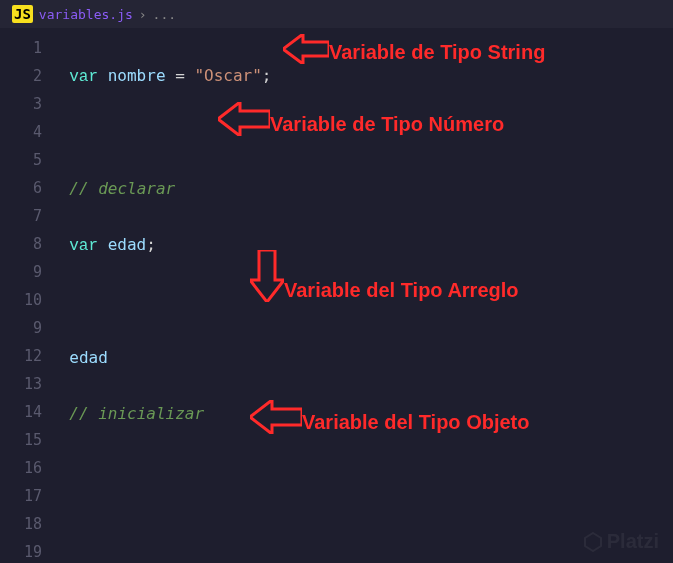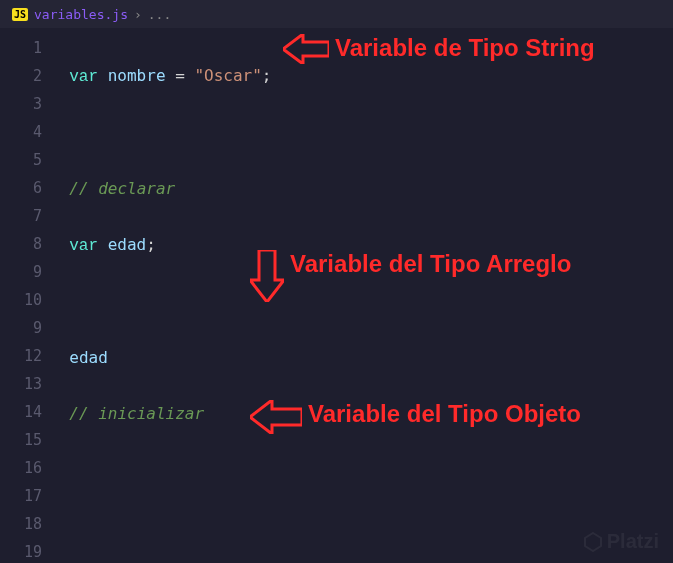--- a/index.html
+++ b/index.html
@@ -18,21 +18,21 @@
     display: flex;
     align-items: center;
     padding: 0 12px;
     font-size: 13px;
     gap: 6px;
   }
   .js-badge {
     background: #f7df1e;
     color: #000;
     font-weight: bold;
-    font-size: 10px;
+    font-size: 14px;
     padding: 1px 2px;
     border-radius: 2px;
   }
   .tab-name { color: #8b5cf6; }
   .tab-crumb { color: #888; }
   .editor {
     display: flex;
     background: #1e1e2e;
     height: calc(100% - 28px);
     position: relative;
@@ -59,24 +59,23 @@
   .cmt { color: #6a9955; font-style: italic; margin-top: 44px; }
   .op { color: #d4d4d4; }
   .punct { color: #d4d4d4; }
 
   
   .anno {
     position: absolute;
     color: #ff2a2a;
     font-family: Arial, sans-serif;
     font-weight: bold;
-    font-size: 24px;
+    font-size: 20px;
     display: flex;
-    align-items: flex-start;
-    gap: 6px;
+    align-items: flex-end;
     pointer-events: none;
   }
   .anno svg { flex-shrink: 0; }
 
   .watermark {
     position: absolute;
     bottom: 10px;
     right: 14px;
     color: rgba(200,200,200,0.08);
     font-family: Arial, sans-serif;
@@ -140,20 +139,26 @@
 
   </div>
 
   <div class="anno" style="top:6px; left:283px;">
     <svg width="46" height="30" viewBox="0 0 46 30">
       <path d="M46 8 L20 8 L20 0 L0 15 L20 30 L20 22 L46 22 Z" fill="none" stroke="#ff2a2a" stroke-width="3"></path>
     </svg>
     <span>Variable de Tipo String</span>
   </div>
 
+  <div class="anno" style="top:74px; left:218px;">
+    <svg width="52" height="34" viewBox="0 0 52 34">
+      <path d="M52 9 L22 9 L22 0 L0 17 L22 34 L22 25 L52 25 Z" fill="none" stroke="#ff2a2a" stroke-width="3"></path>
+    </svg>
+    <span>Variable de Tipo Número</span>
+  </div>
 
   <div class="anno" style="top:222px; left:250px;">
     <svg width="34" height="52" viewBox="0 0 34 52">
       <path d="M9 0 L9 30 L0 30 L17 52 L34 30 L25 30 L25 0 Z" fill="none" stroke="#ff2a2a" stroke-width="3"></path>
     </svg>
     <span>Variable del Tipo Arreglo</span>
   </div>
 
   <div class="anno" style="top:372px; left:250px;">
     <svg width="52" height="34" viewBox="0 0 52 34">

